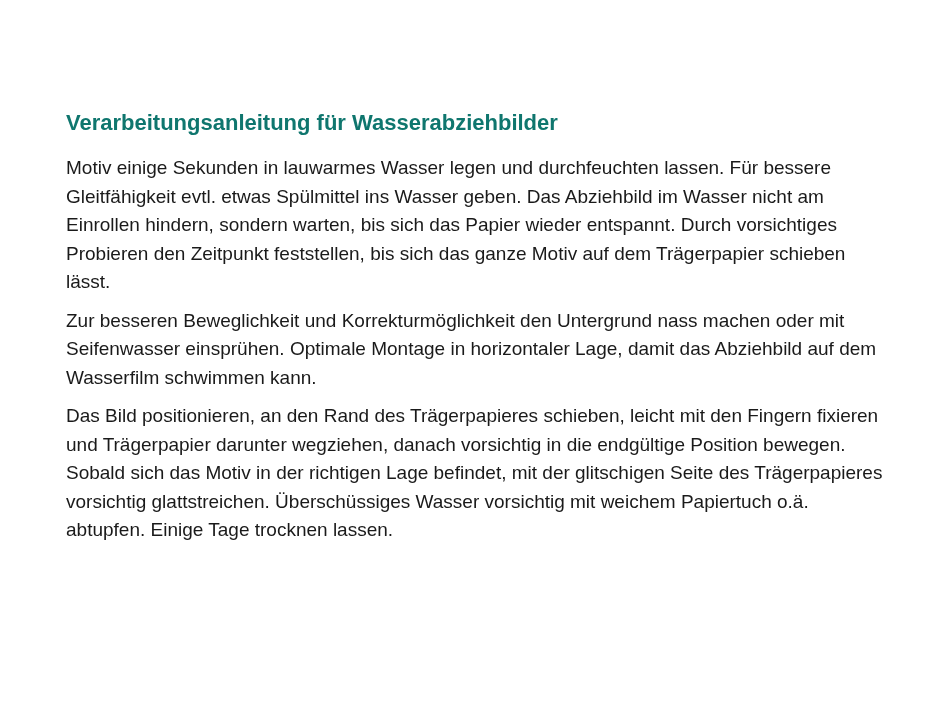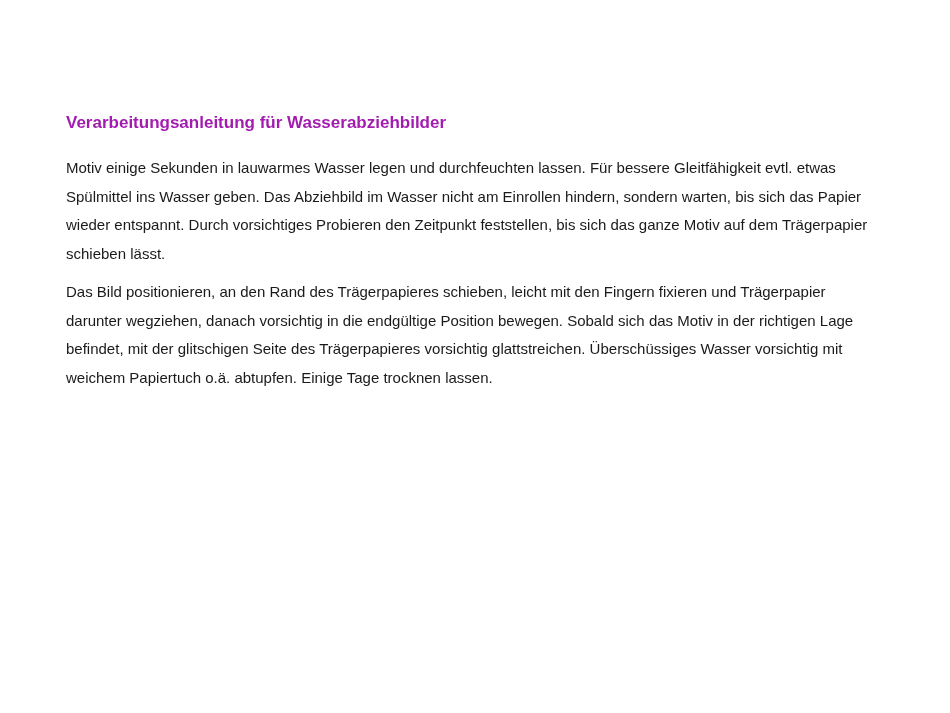--- a/index.html
+++ b/index.html
@@ -16,37 +16,38 @@
     font-family: "Liberation Sans", sans-serif;
     color: #1a1a1a;
   }
   .content {
     position: absolute;
     left: 66px;
     top: 112px;
     width: 818px;
   }
   .doc-title {
-    font-size: 17px;
+    font-size: 22px;
     font-weight: 700;
     line-height: 22px;
     margin: 0 0 20px 0;
-    color: #a21caf;
+    color: #0f766e;
   }
   .doc-paragraph {
-    font-size: 15px;
+    font-size: 19px;
     font-weight: 400;
     line-height: 28.5px;
     margin: 1px 0 10px 0;
     text-align: left;
     color: #1a1a1a;
   }
 </style>
 </head>
 <body>
 
 <div class="page">
   <div class="content">
     <h1 class="doc-title">Verarbeitungsanleitung für Wasserabziehbilder</h1>
     <p class="doc-paragraph">Motiv einige Sekunden in lauwarmes Wasser legen und durchfeuchten lassen. Für bessere Gleitfähigkeit evtl. etwas Spülmittel ins Wasser geben. Das Abziehbild im Wasser nicht am Einrollen hindern, sondern warten, bis sich das Papier wieder entspannt. Durch vorsichtiges Probieren den Zeitpunkt feststellen, bis sich das ganze Motiv auf dem Trägerpapier schieben lässt.</p>
+    <p class="doc-paragraph">Zur besseren Beweglichkeit und Korrekturmöglichkeit den Untergrund nass machen oder mit Seifenwasser einsprühen. Optimale Montage in horizontaler Lage, damit das Abziehbild auf dem Wasserfilm schwimmen kann.</p>
     <p class="doc-paragraph">Das Bild positionieren, an den Rand des Trägerpapieres schieben, leicht mit den Fingern fixieren und Trägerpapier darunter wegziehen, danach vorsichtig in die endgültige Position bewegen. Sobald sich das Motiv in der richtigen Lage befindet, mit der glitschigen Seite des Trägerpapieres vorsichtig glattstreichen. Überschüssiges Wasser vorsichtig mit weichem Papiertuch o.ä. abtupfen. Einige Tage trocknen lassen.</p>
   </div>
 </div>
 
 </body></html>

